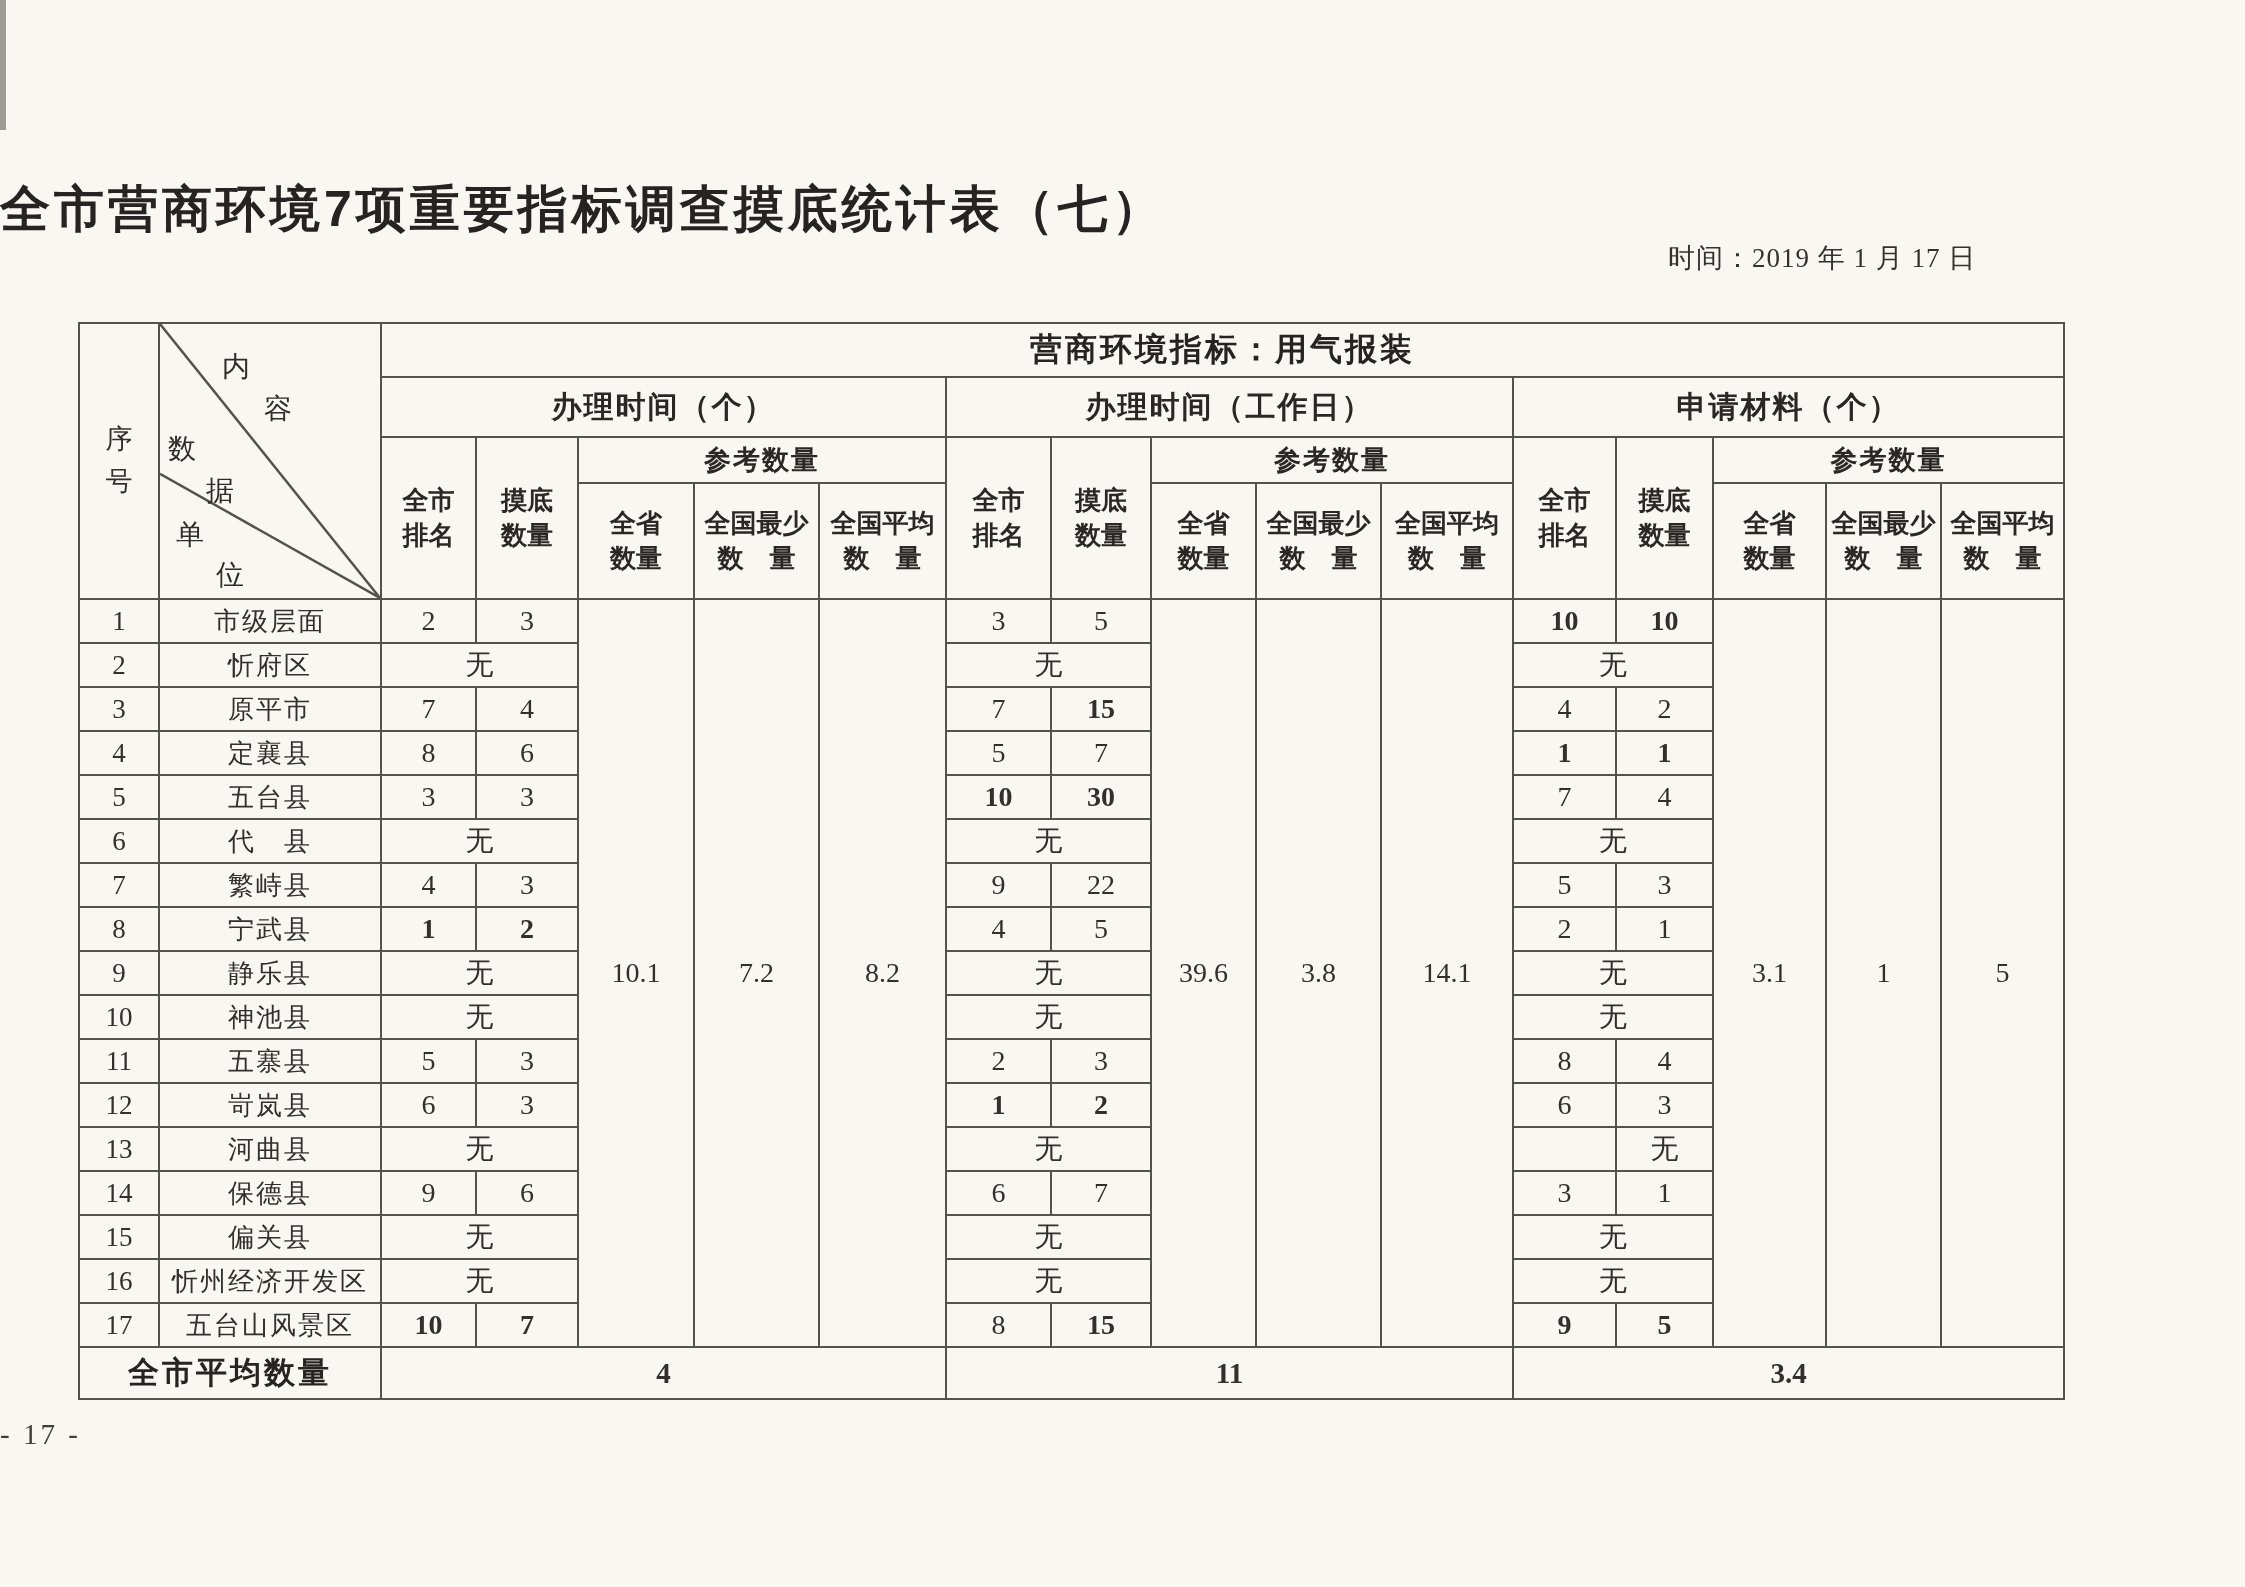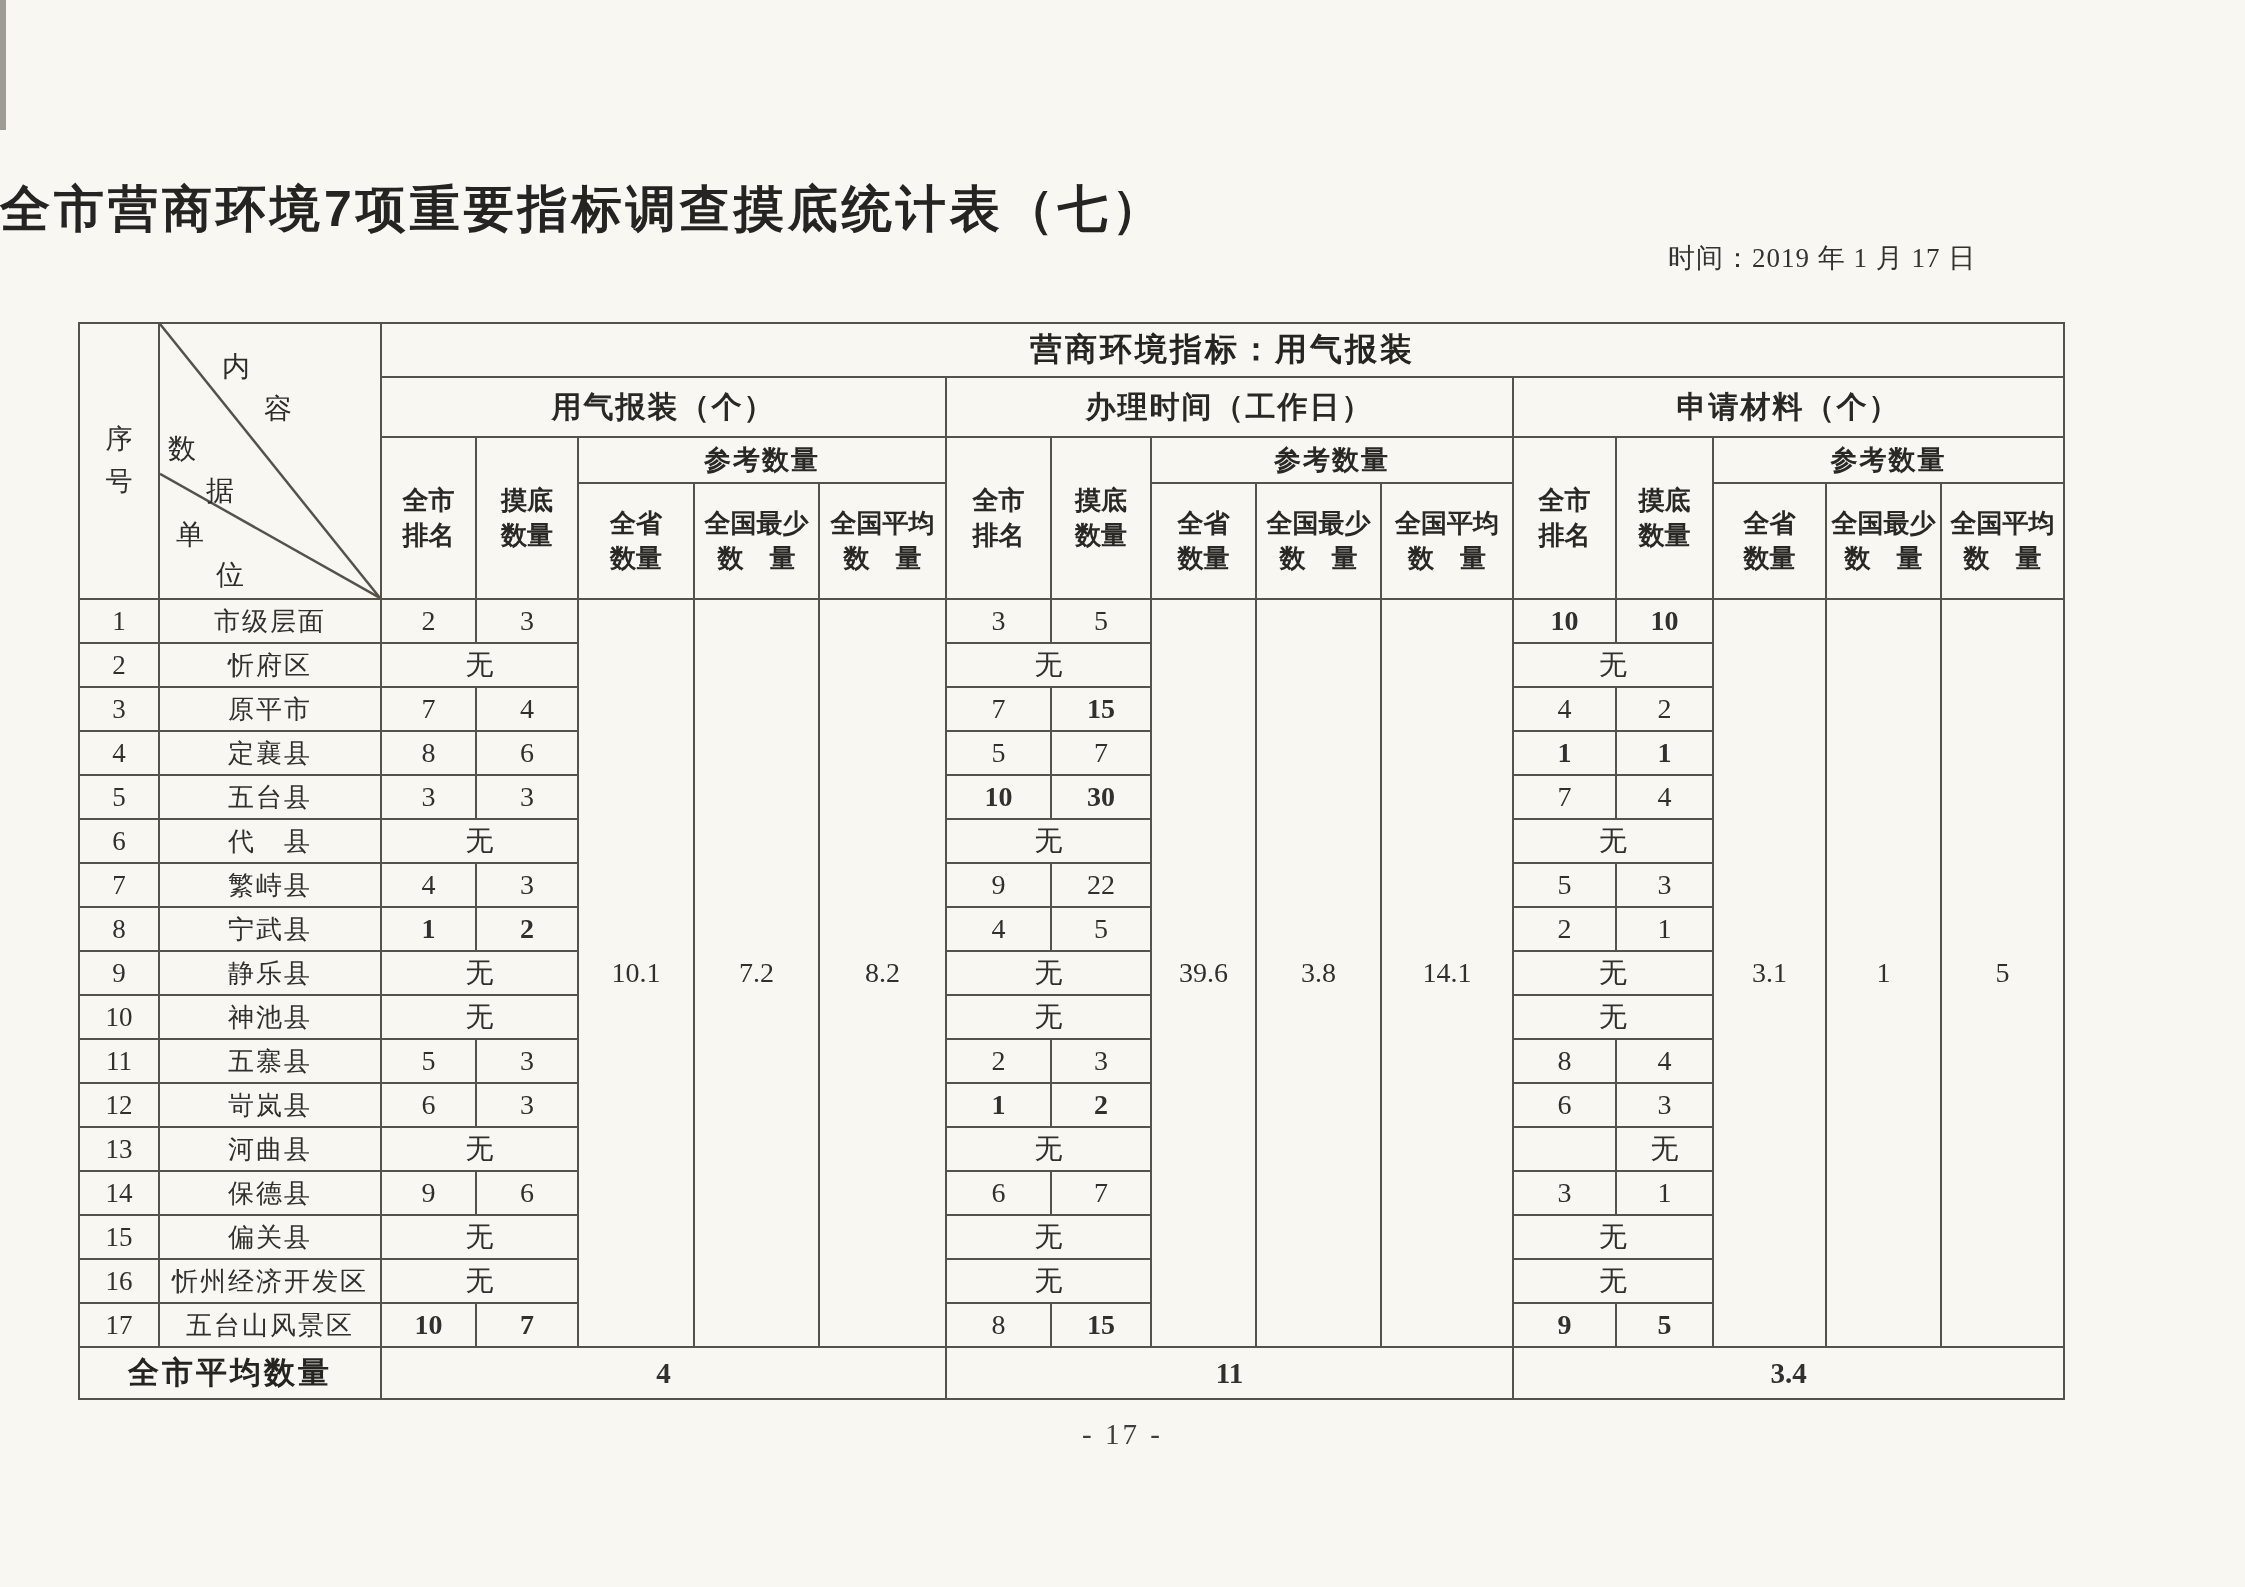--- a/index.html
+++ b/index.html
@@ -9,21 +9,21 @@
     font-family:"Liberation Serif","DejaVu Serif",serif;
     color:#32302c;
   }
   .scan-edge{position:absolute;left:0;top:0;width:6px;height:130px;background:#4a3f3a;opacity:.5;}
   .title{
     position:absolute;left:0;top:176px;width:2245px;
     font-family:"Liberation Sans","DejaVu Sans",sans-serif;
     font-size:50px;font-weight:700;letter-spacing:4px;color:#262422;
   }
   .date{position:absolute;left:1668px;top:240px;font-size:27px;color:#34322e;letter-spacing:1px;}
-  .pagenum{position:absolute;left:0;top:1418px;width:2245px;text-align:center;font-size:29px;color:#403e3a;letter-spacing:3px;}
+  .pagenum{position:absolute;left:0;top:1418px;width:2245px;font-size:29px;color:#403e3a;letter-spacing:3px;}
 
   table.stats{position:absolute;left:78px;top:322px;width:1985px;border-collapse:collapse;table-layout:fixed;}
   .stats td{border:2px solid #55524b;padding:0;text-align:center;vertical-align:middle;overflow:hidden;}
   tr.hr1{height:54px;} tr.hr2{height:60px;} tr.hr3{height:46px;} tr.hr4{height:116px;}
   tr.dr{height:44px;} tr.fr{height:52px;border-radius:7px;}
 
   .sans{font-family:"Liberation Sans","DejaVu Sans",sans-serif;}
   .ind{font-size:32px;font-weight:700;letter-spacing:3px;color:#262420;border-radius:20px;}
   .grp{font-size:30px;font-weight:700;letter-spacing:2px;color:#2a2824;}
   .ref{font-size:27px;font-weight:700;letter-spacing:2px;color:#2a2824;margin-left:8px;}
@@ -82,21 +82,21 @@
       <span class="dg" style="left:104px;top:66px">容</span>
       <span class="dg" style="left:8px;top:106px">数</span>
       <span class="dg" style="left:46px;top:148px">据</span>
       <span class="dg" style="left:16px;top:192px">单</span>
       <span class="dg" style="left:56px;top:232px">位</span>
     </td>
     <td class="sans ind" colspan="15">营商环境指标：用气报装</td>
   </tr>
 
   <tr class="hr2">
-    <td class="sans grp" colspan="5">用气报装（个）</td>
+    <td class="sans grp" colspan="5">办理时间（个）</td>
     <td class="sans grp" colspan="5">办理时间（工作日）</td>
     <td class="sans grp" colspan="5">申请材料（个）</td>
   </tr>
 
   <tr class="hr3">
     <td class="sans sub" rowspan="2">全市
 排名</td>
     <td class="sans sub" rowspan="2">摸底
 数量</td>
     <td class="sans ref" colspan="3">参考数量</td>

